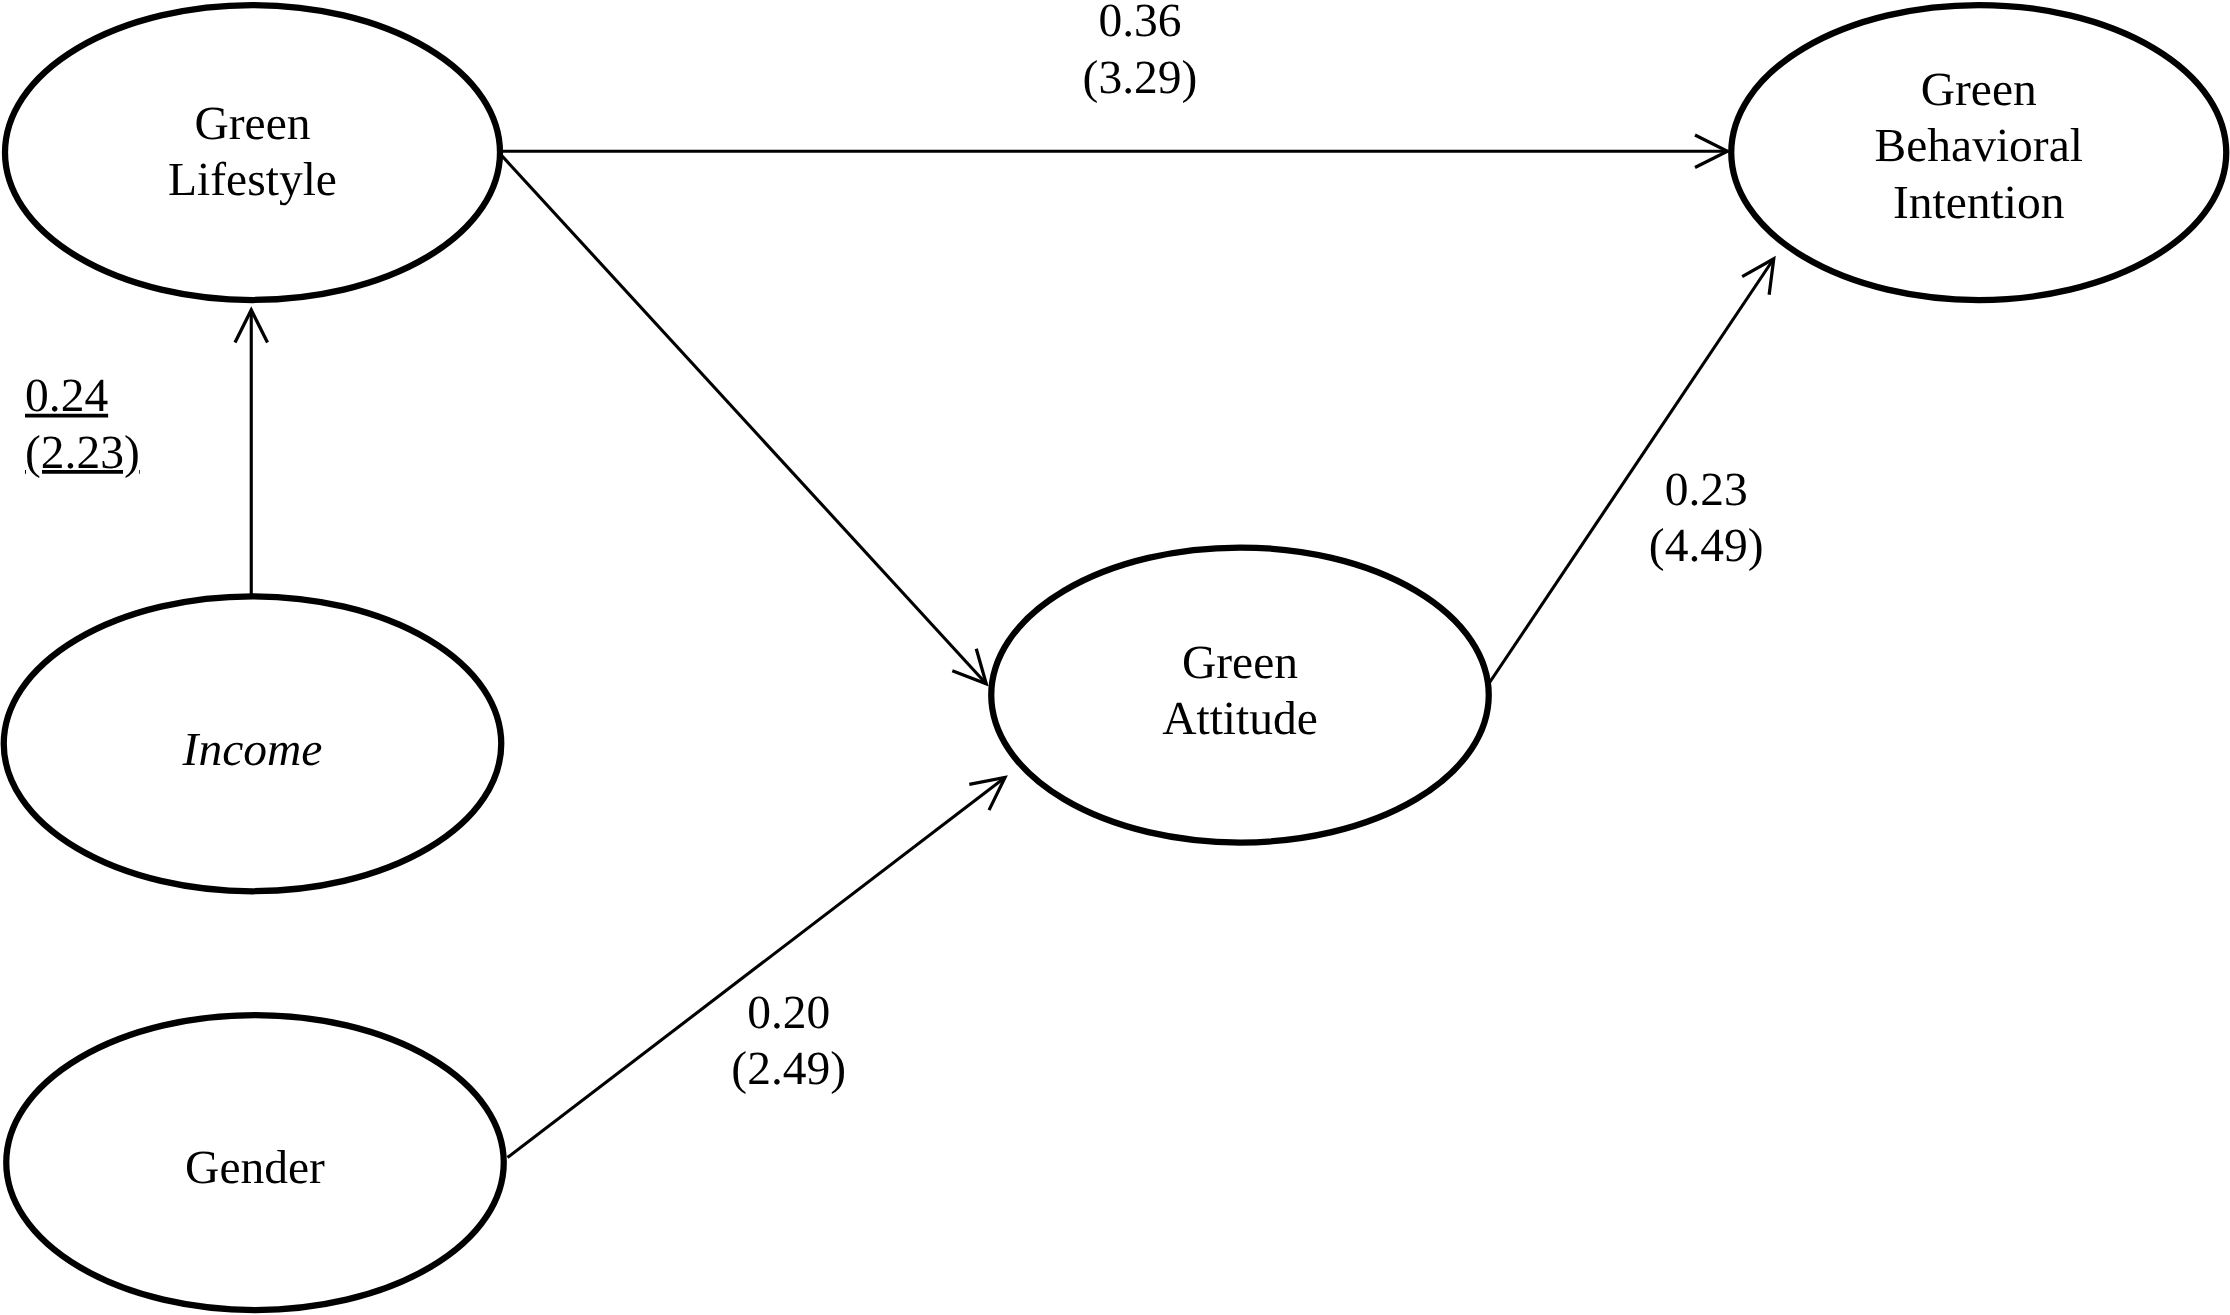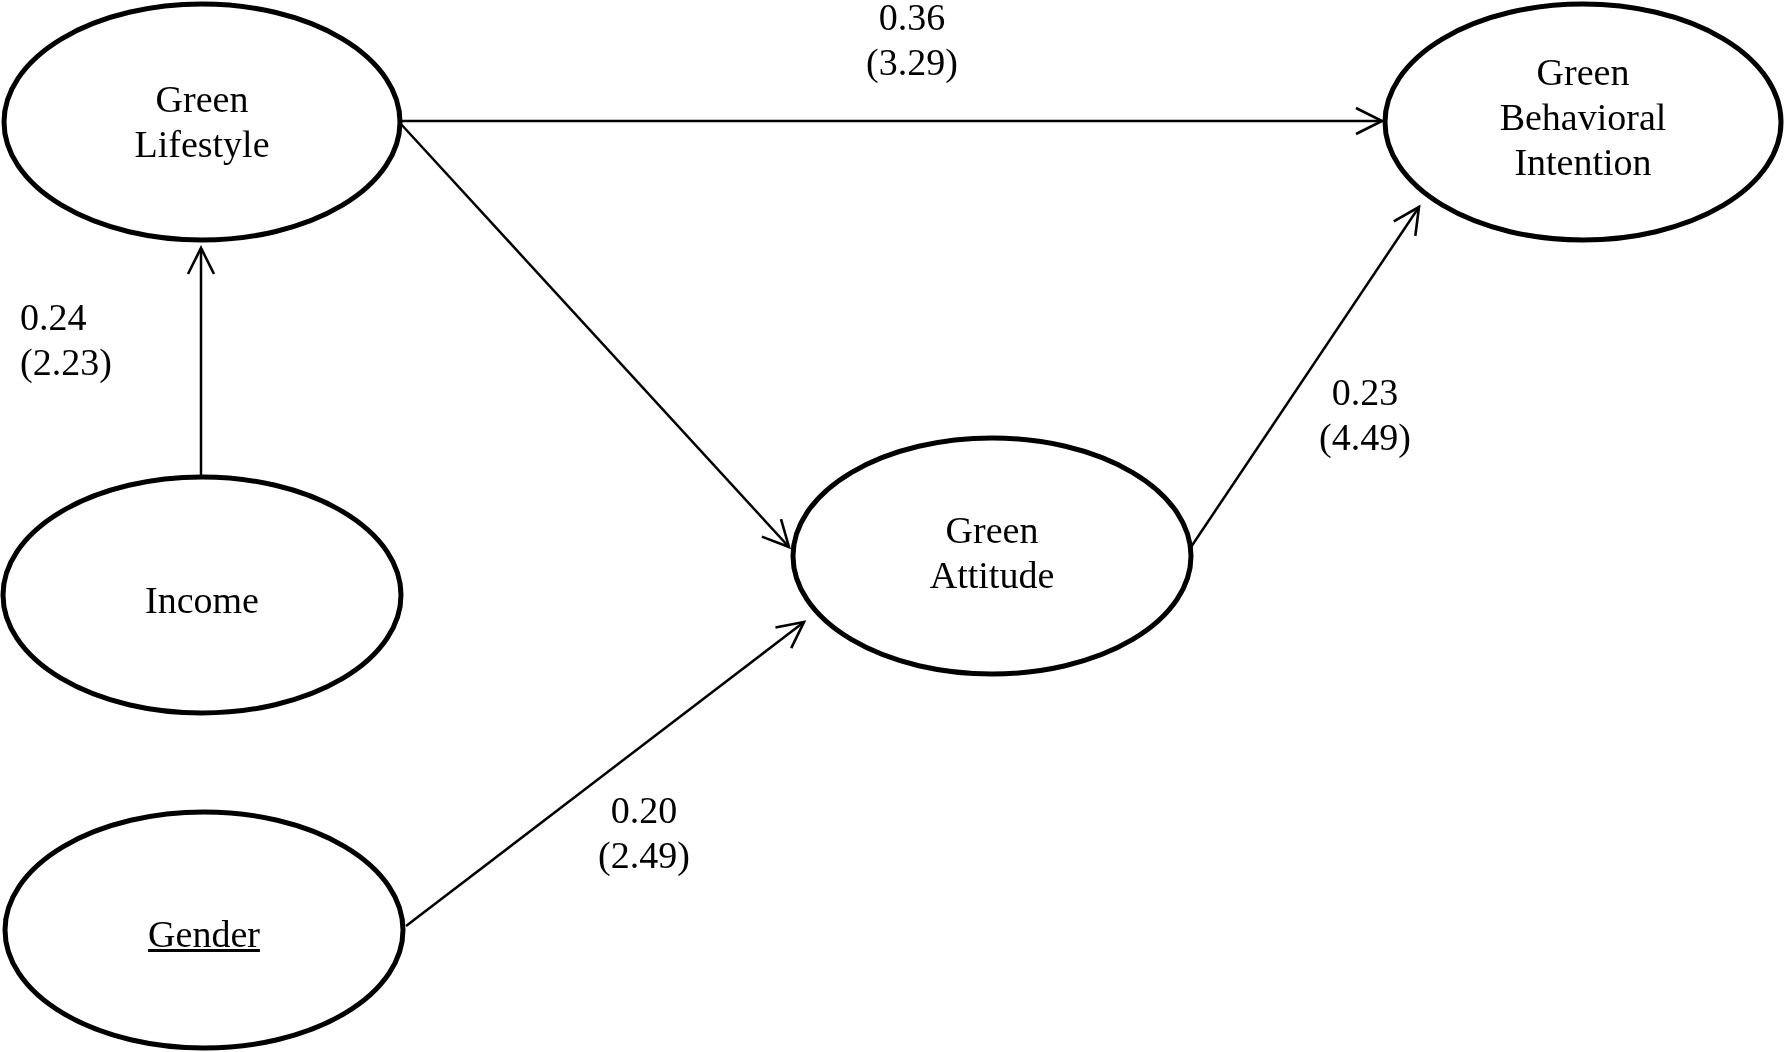--- a/index.html
+++ b/index.html
@@ -22,21 +22,21 @@
     top: 0;
   }
   .label {
     position: absolute;
     font-size: 38px;
     line-height: 45px;
     white-space: pre-line;
     color: #000000;
   }
   .label.center { text-align: center; }
-  .label.left   { text-align: left; }
+  .label.left   { text-align: left; text-decoration: underline; }
 </style>
 </head>
 <body>
 
 <div class="stage">
 
   <svg width="1784" height="1052" viewBox="0 0 1784 1052">
     <defs>
       <marker id="openArrow" viewBox="-30 -16 33 32" markerWidth="33" markerHeight="32" markerUnits="userSpaceOnUse" refX="0" refY="0" orient="auto">
         <path d="M -26 -13 L 0 0 L -26 13" fill="none" stroke="#000000" stroke-width="2.6"></path>
@@ -56,33 +56,33 @@
     <line x1="1191" y1="547" x2="1419" y2="207" stroke="#000000" stroke-width="2.5" marker-end="url(#openArrow)"></line>
   </svg>
 
   <div class="label center" style="left:52px;   top:77px;  width:300px;">Green
 Lifestyle</div>
 
   <div class="label center" style="left:1433px; top:50px;  width:300px;">Green
 Behavioral
 Intention</div>
 
-  <div class="label center" style="left:52px;   top:578px; width:300px;">Income</div>
+  <div class="label center" style="left:52px;   top:578px; width:300px;font-style:italic;">Income</div>
 
-  <div class="label center" style="left:54px;   top:912px; width:300px;text-decoration:underline;">Gender</div>
+  <div class="label center" style="left:54px;   top:912px; width:300px;">Gender</div>
 
   <div class="label center" style="left:842px;  top:508px; width:300px;">Green
 Attitude</div>
 
   <div class="label left" style="left:20px;   top:295px; width:200px;">0.24
 (2.23)</div>
 
   <div class="label center" style="left:812px;  top:-5px;  width:200px;">0.36
 (3.29)</div>
 
 
-  <div class="label center" style="left:544px;  top:788px; width:200px;">0.20
+  <div class="label center" style="left:531px;  top:788px; width:200px;">0.20
 (2.49)</div>
 
   <div class="label center" style="left:1265px; top:370px; width:200px;">0.23
 (4.49)</div>
 
 </div>
 
 </body></html>

